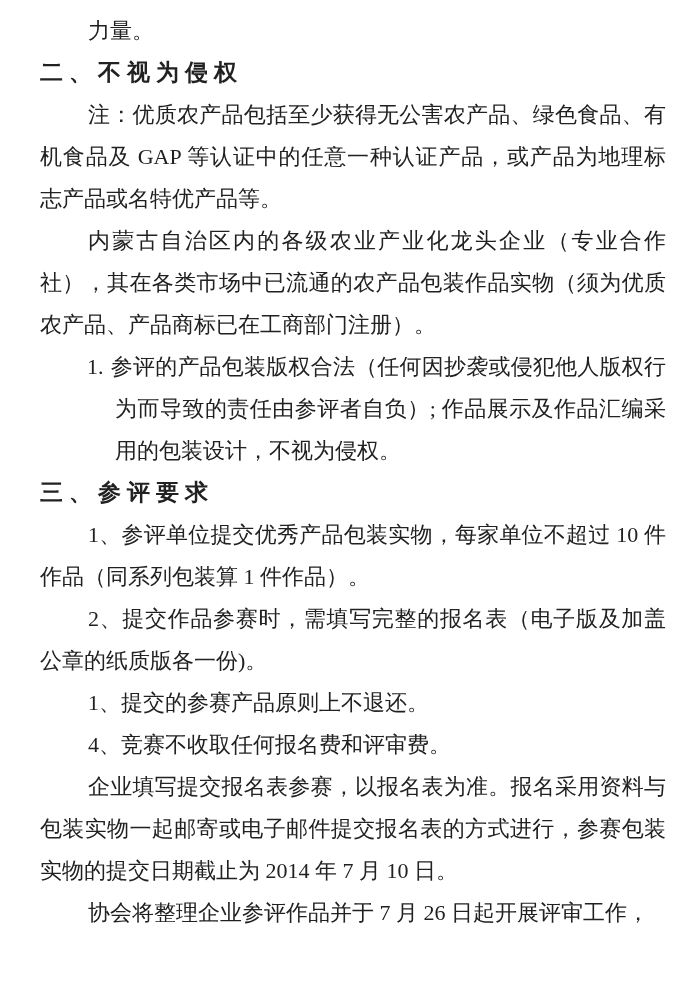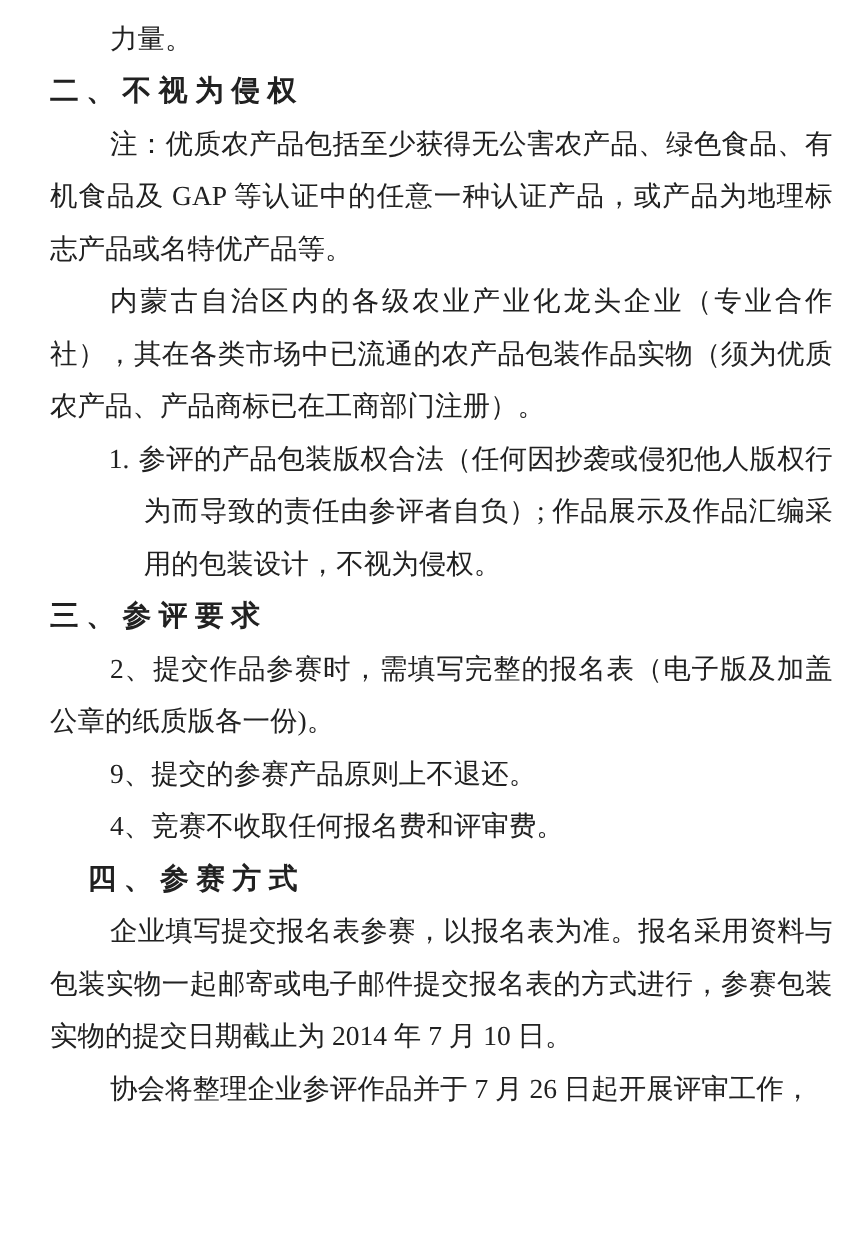--- a/index.html
+++ b/index.html
@@ -51,19 +51,19 @@
 </head>
 <body>
 
 <div id="doc">
     <p class="para">力量。</p>
     <div class="heading">二、不视为侵权</div>
     <p class="para">注：优质农产品包括至少获得无公害农产品、绿色食品、有机食品及 GAP 等认证中的任意一种认证产品，或产品为地理标志产品或名特优产品等。</p>
     <p class="para">内蒙古自治区内的各级农业产业化龙头企业（专业合作社），其在各类市场中已流通的农产品包装作品实物（须为优质农产品、产品商标已在工商部门注册）。</p>
     <div class="list-item"><span class="marker">1.</span><span>参评的产品包装版权合法（任何因抄袭或侵犯他人版权行为而导致的责任由参评者自负）; 作品展示及作品汇编采用的包装设计，不视为侵权。</span></div>
     <div class="heading">三、参评要求</div>
+    <p class="para">1、参评单位提交优秀产品包装实物，每家单位不超过 10 件作品（同系列包装算 1 件作品）。</p>
     <p class="para">2、提交作品参赛时，需填写完整的报名表（电子版及加盖公章的纸质版各一份)。</p>
-    <p class="para">9、提交的参赛产品原则上不退还。</p>
+    <p class="para">1、提交的参赛产品原则上不退还。</p>
     <p class="para">4、竞赛不收取任何报名费和评审费。</p>
-    <div class="heading indented">四、参赛方式</div>
     <p class="para">企业填写提交报名表参赛，以报名表为准。报名采用资料与包装实物一起邮寄或电子邮件提交报名表的方式进行，参赛包装实物的提交日期截止为 2014 年 7 月 10 日。</p>
     <p class="para">协会将整理企业参评作品并于 7 月 26 日起开展评审工作，</p>
   </div>
 
 </body></html>

